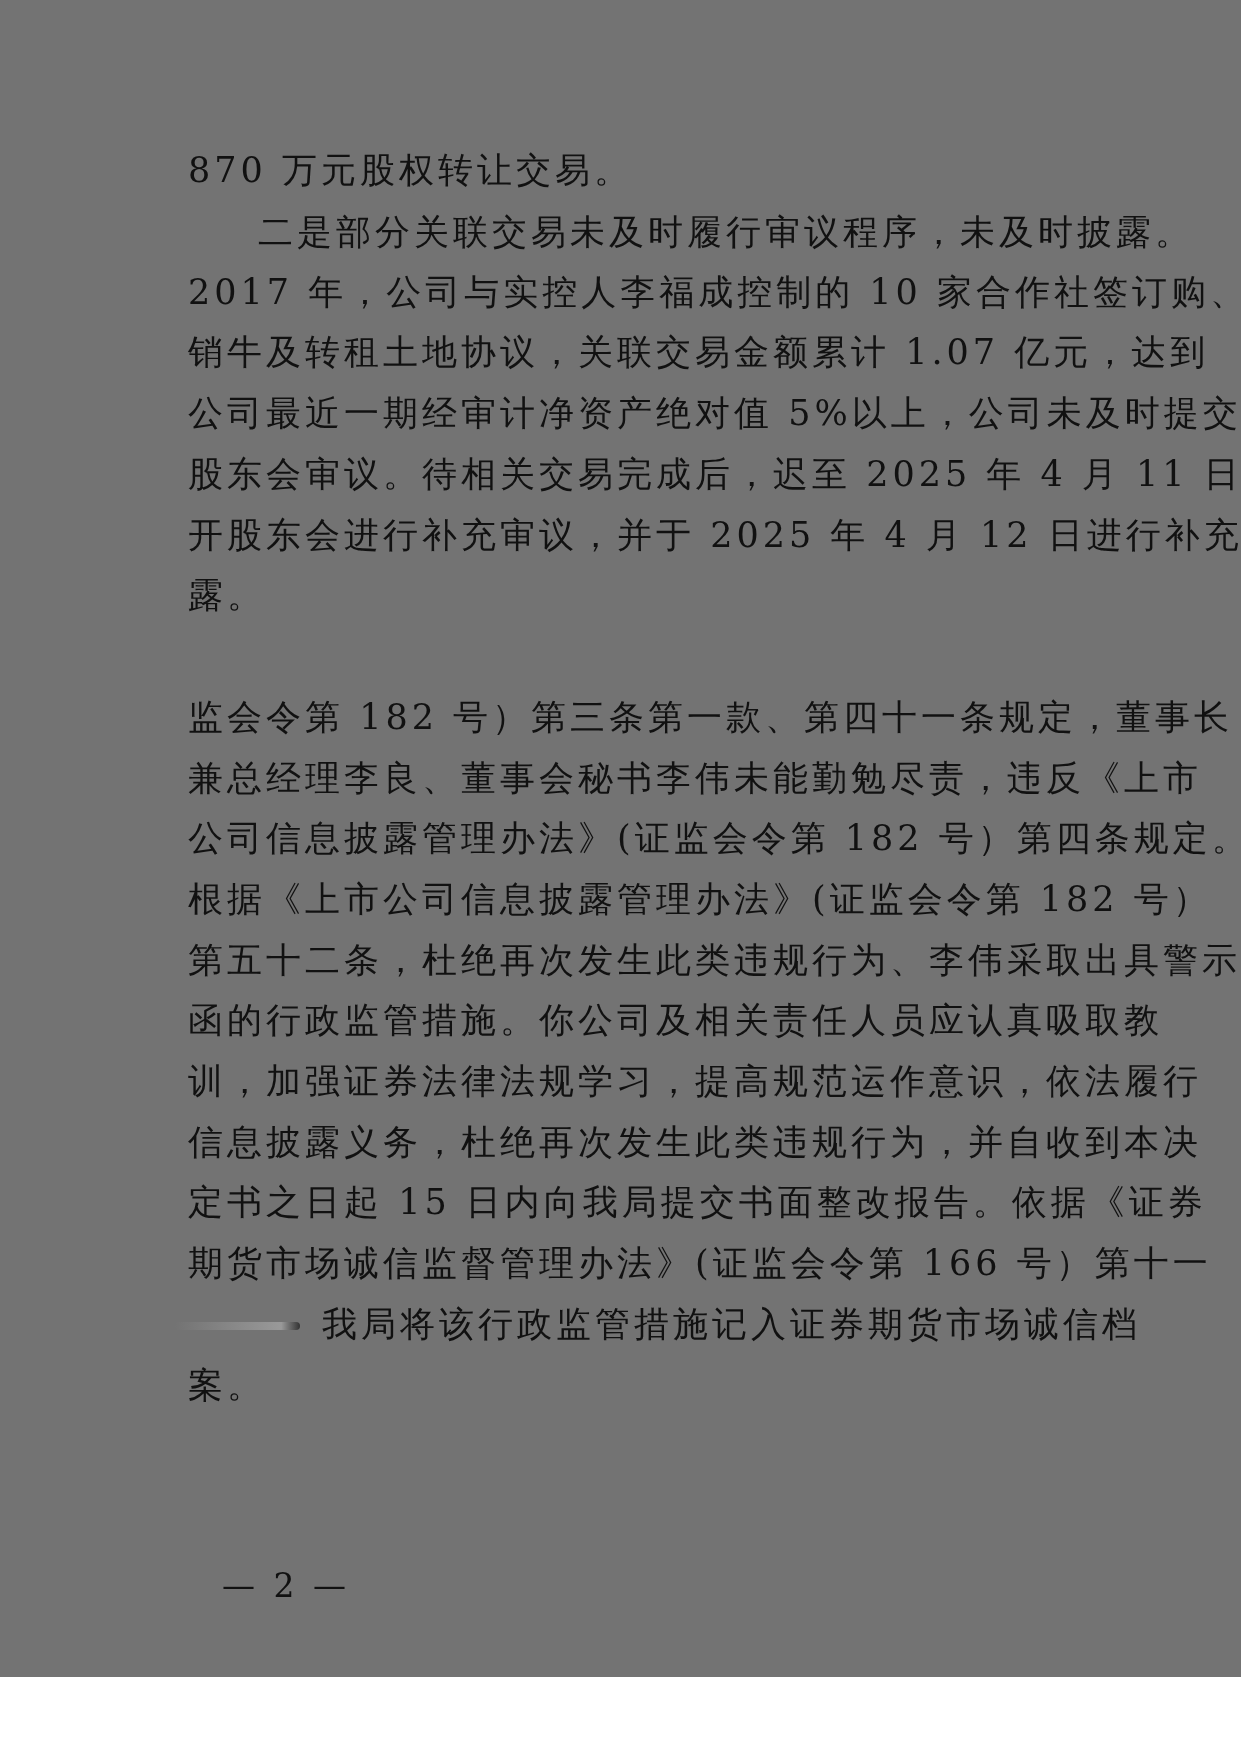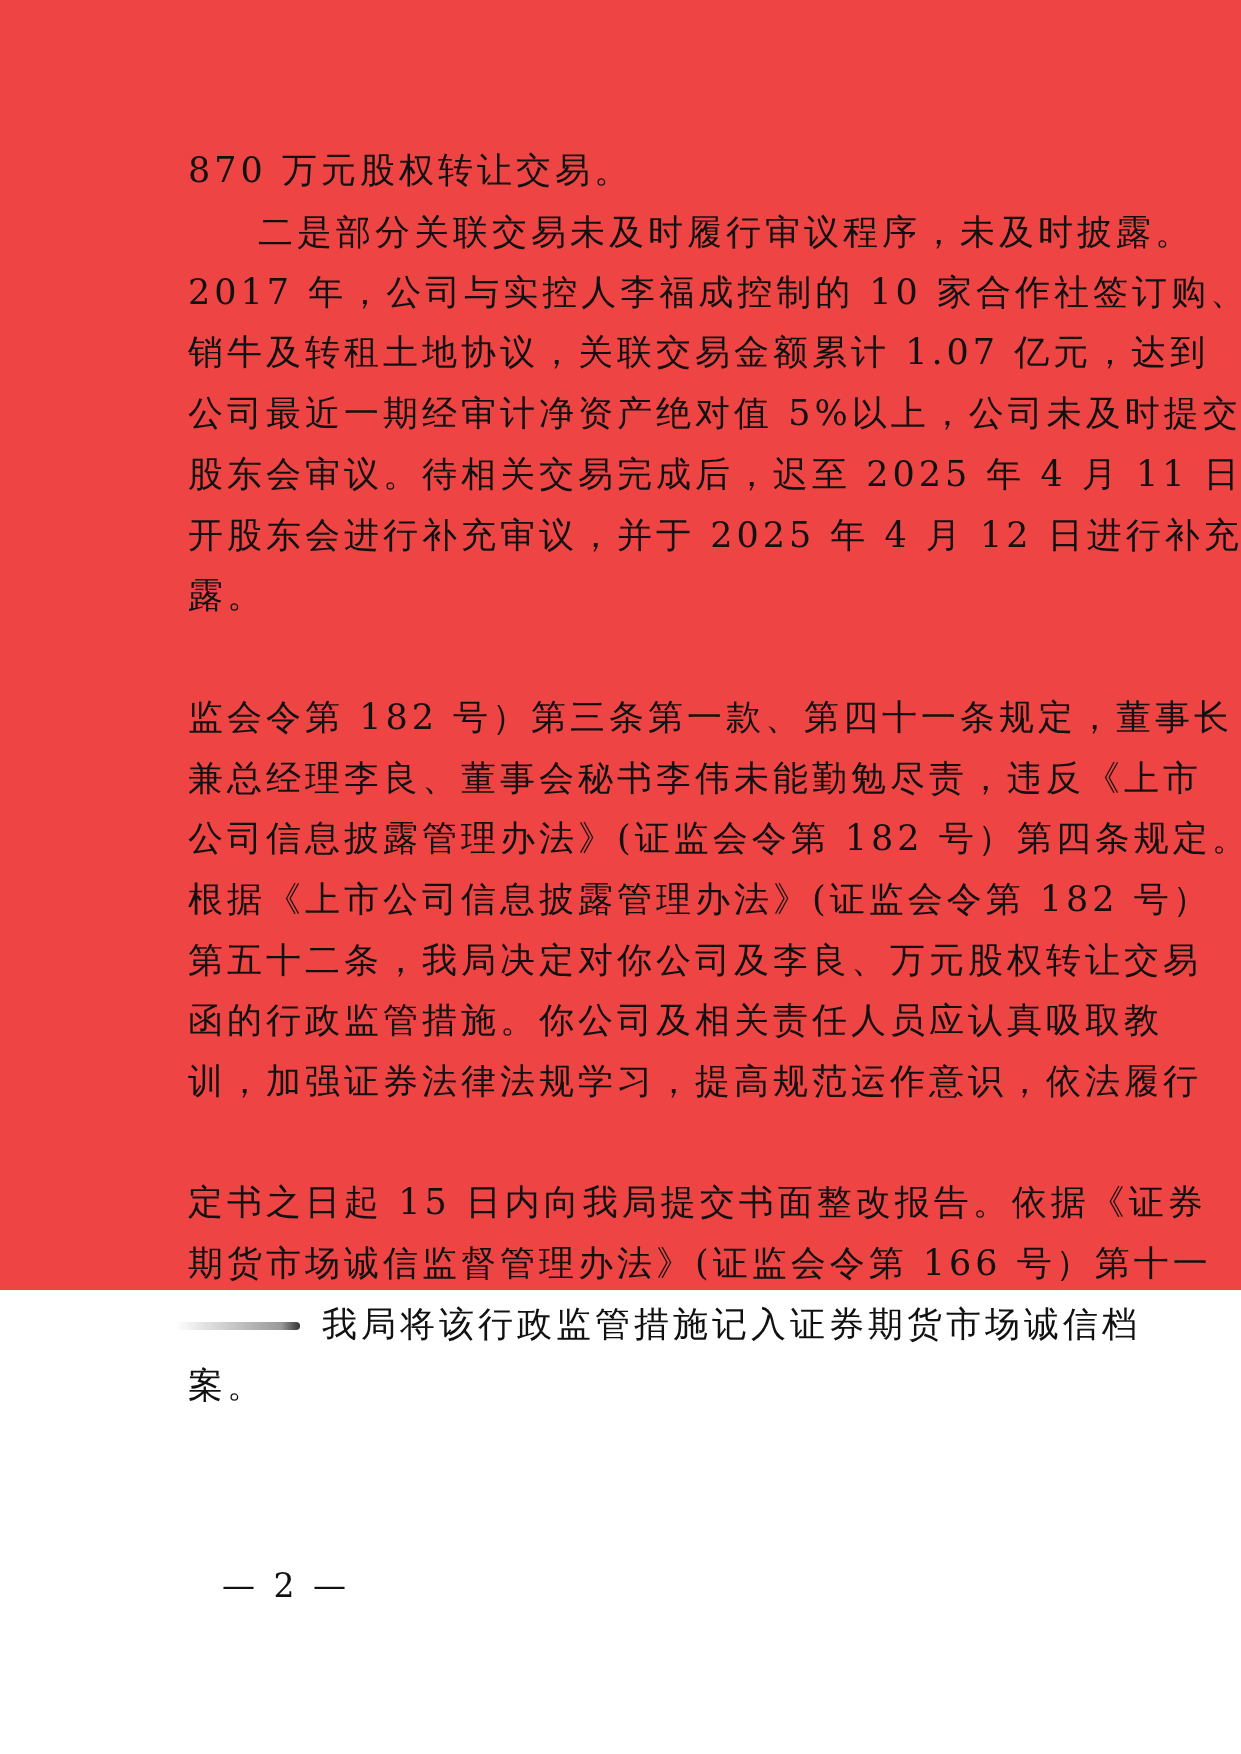--- a/index.html
+++ b/index.html
@@ -1,17 +1,17 @@
 <!DOCTYPE html>
 <html><head>
   <meta charset="utf-8">
   <style>
     html, body { margin: 0; padding: 0; background: #ffffff; }
     body { width: 1241px; height: 1754px; position: relative; overflow: hidden; }
-    .page { position: absolute; left: 0; top: 0; width: 1241px; height: 1290px; background: #ef4444; }
+    .page { position: absolute; left: 0; top: 0; width: 1241px; height: 1677px; background: #737373; }
     .line {
       position: absolute;
       left: 188px;
       width: 870px;
       font-family: "DejaVu Serif", "Liberation Serif", serif;
       font-size: 35px;
       color: #111;
       white-space: nowrap;
       letter-spacing: 4px;
       line-height: 40px;
@@ -37,22 +37,23 @@
   <div class="line" style="top:272px">2017 年，公司与实控人李福成控制的 10 家合作社签订购、</div>
   <div class="line" style="top:332px">销牛及转租土地协议，关联交易金额累计 1.07 亿元，达到</div>
   <div class="line" style="top:393px">公司最近一期经审计净资产绝对值 5%以上，公司未及时提交</div>
   <div class="line" style="top:454px">股东会审议。待相关交易完成后，迟至 2025 年 4 月 11 日召</div>
   <div class="line" style="top:515px">开股东会进行补充审议，并于 2025 年 4 月 12 日进行补充披</div>
   <div class="line" style="top:575px">露。</div>
   <div class="line" style="top:697px">监会令第 182 号）第三条第一款、第四十一条规定，董事长</div>
   <div class="line" style="top:758px">兼总经理李良、董事会秘书李伟未能勤勉尽责，违反《上市</div>
   <div class="line" style="top:818px">公司信息披露管理办法》(证监会令第 182 号）第四条规定。</div>
   <div class="line" style="top:879px">根据《上市公司信息披露管理办法》(证监会令第 182 号）</div>
-  <div class="line" style="top:940px">第五十二条，我局决定对你公司及李良、万元股权转让交易</div>
+  <div class="line" style="top:940px">第五十二条，杜绝再次发生此类违规行为、李伟采取出具警示</div>
   <div class="line" style="top:1000px">函的行政监管措施。你公司及相关责任人员应认真吸取教</div>
   <div class="line" style="top:1061px">训，加强证券法律法规学习，提高规范运作意识，依法履行</div>
+  <div class="line" style="top:1122px">信息披露义务，杜绝再次发生此类违规行为，并自收到本决</div>
   <div class="line" style="top:1182px">定书之日起 15 日内向我局提交书面整改报告。依据《证券</div>
   <div class="line" style="top:1243px">期货市场诚信监督管理办法》(证监会令第 166 号）第十一</div>
   <div class="smudge" style="top:1322px"></div>
   <div class="line" style="top:1304px; left:322px">我局将该行政监管措施记入证券期货市场诚信档</div>
   <div class="line" style="top:1365px">案。</div>
   <div class="footer" style="top:1566px">— 2 —</div>
 </div>
 
 </body></html>

